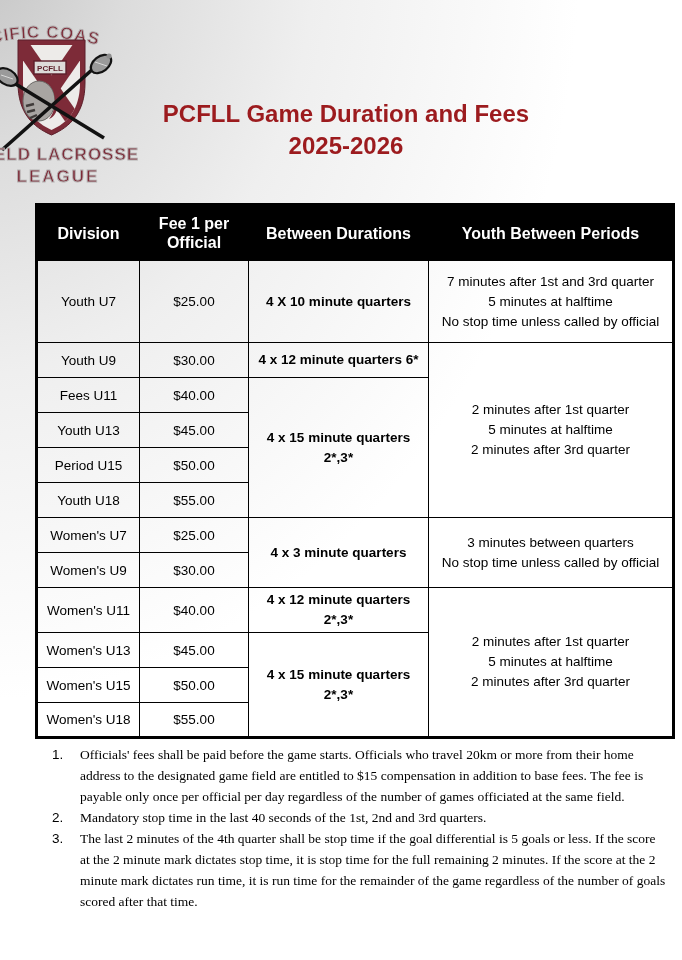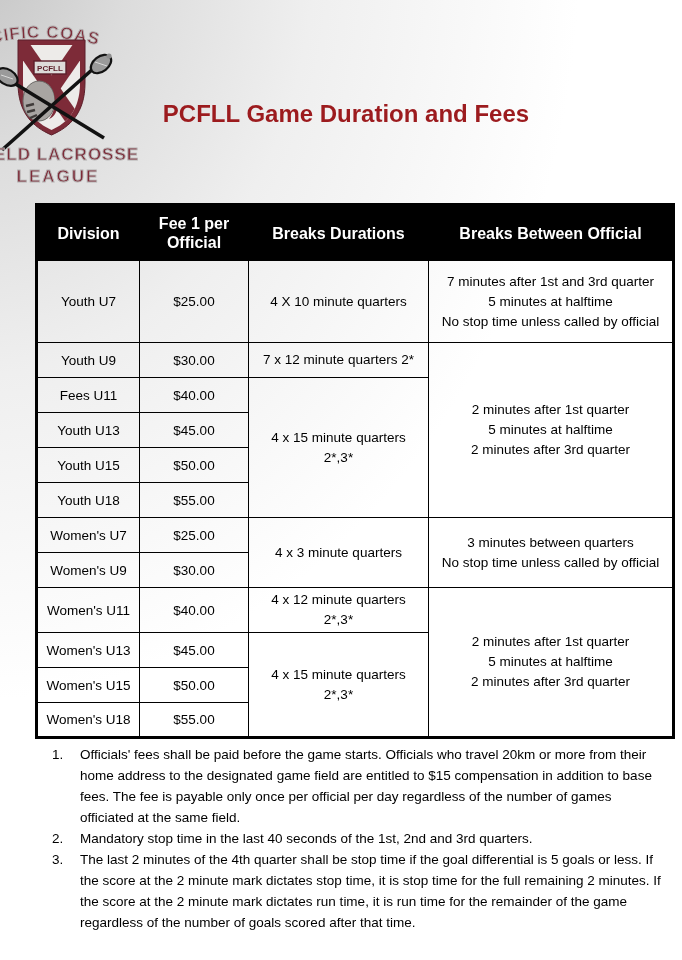--- a/index.html
+++ b/index.html
@@ -32,30 +32,30 @@
     box-sizing:border-box;
   }
   table.fees th{
     background:#000;color:#fff;
     font-size:16px;font-weight:bold;line-height:19px;
     height:56px;
   }
   table.fees tbody tr{height:35px;}
   table.fees tbody tr.tall{height:82px;}
   td.gt{border-top:3px solid #000;}
-  td.c-per{white-space:pre-line;line-height:20px;}
+  td.c-per{white-space:pre-line;line-height:20px;font-weight:bold;}
   td.c-brk{white-space:pre-line;line-height:20px;padding:2px 12px;}
   
   .notes{
     position:absolute;left:52px;top:744px;width:614px;
     font-size:13.5px;line-height:21px;
   }
   .note{display:flex;align-items:flex-start;}
   .note .num{flex:0 0 28px;}
-  .note .txt{flex:1 1 auto;max-width:586px;}
+  .note .txt{flex:1 1 auto;max-width:586px;font-family:Liberation Serif, serif;}
 </style>
 </head>
 <body>
 
 <div class="page">
 
   <svg class="logo" viewBox="0 0 170 170" width="170" height="170">
     <defs>
       <path id="arcpath" d="M 0,28 Q 64,6 130,23" fill="none"></path>
       <clipPath id="shieldclip">
@@ -98,67 +98,68 @@
       <ellipse cx="39" cy="55" rx="11.5" ry="7.5" transform="rotate(32 39 55)" fill="#9a9a9a" stroke="#121212" stroke-width="2.2"></ellipse>
       <line x1="33" y1="53" x2="45" y2="57" stroke="#d9d9d9" stroke-width="1"></line>
     </g>
 
     <text x="90" y="138" text-anchor="middle" font-size="17" font-weight="bold" fill="#7d2b38" stroke="#b5b2b2" stroke-width="0.9" letter-spacing="1">FIELD LACROSSE</text>
     <text x="90" y="160" text-anchor="middle" font-size="17" font-weight="bold" fill="#7d2b38" stroke="#b5b2b2" stroke-width="0.9" letter-spacing="2">LEAGUE</text>
   </svg>
 
   <div class="title" style="color:#9c1b1e;">
     <div>PCFLL Game Duration and Fees</div>
+    <div>2025-2026</div>
   </div>
 
   <div class="table-wrap">
     <table class="fees">
       <colgroup>
         <col style="width:103px">
           <col style="width:109px">
           <col style="width:180px">
           <col style="width:245px">
       </colgroup>
       <thead>
         <tr>
           <th>Division</th>
           <th>Fee 1 per Official</th>
-          <th>Breaks Durations</th>
-          <th>Breaks Between Official</th>
+          <th>Between Durations</th>
+          <th>Youth Between Periods</th>
         </tr>
       </thead>
       <tbody>
         <tr class="tall">
           <td class="c-div">Youth U7</td>
           <td class="c-fee">$25.00</td>
           <td class="c-per">4 X 10 minute quarters</td>
           <td class="c-brk">7 minutes after 1st and 3rd quarter
 5 minutes at halftime
 No stop time unless called by official</td>
         </tr>
         <tr>
           <td class="c-div gt">Youth U9</td>
           <td class="c-fee gt">$30.00</td>
-          <td class="c-per gt">7 x 12 minute quarters 2*</td>
+          <td class="c-per gt">4 x 12 minute quarters 6*</td>
           <td class="c-brk gt" rowspan="5">2 minutes after 1st quarter
 5 minutes at halftime
 2 minutes after 3rd quarter</td>
         </tr>
         <tr>
           <td class="c-div gt">Fees U11</td>
           <td class="c-fee gt">$40.00</td>
           <td class="c-per gt" rowspan="4">4 x 15 minute quarters
 2*,3*</td>
         </tr>
         <tr>
           <td class="c-div">Youth U13</td>
           <td class="c-fee">$45.00</td>
         </tr>
         <tr>
-          <td class="c-div">Youth U15</td>
+          <td class="c-div">Period U15</td>
           <td class="c-fee">$50.00</td>
         </tr>
         <tr>
           <td class="c-div">Youth U18</td>
           <td class="c-fee">$55.00</td>
         </tr>
         <tr>
           <td class="c-div gt">Women's U7</td>
           <td class="c-fee gt">$25.00</td>
           <td class="c-per gt" rowspan="2">4 x 3 minute quarters</td>

